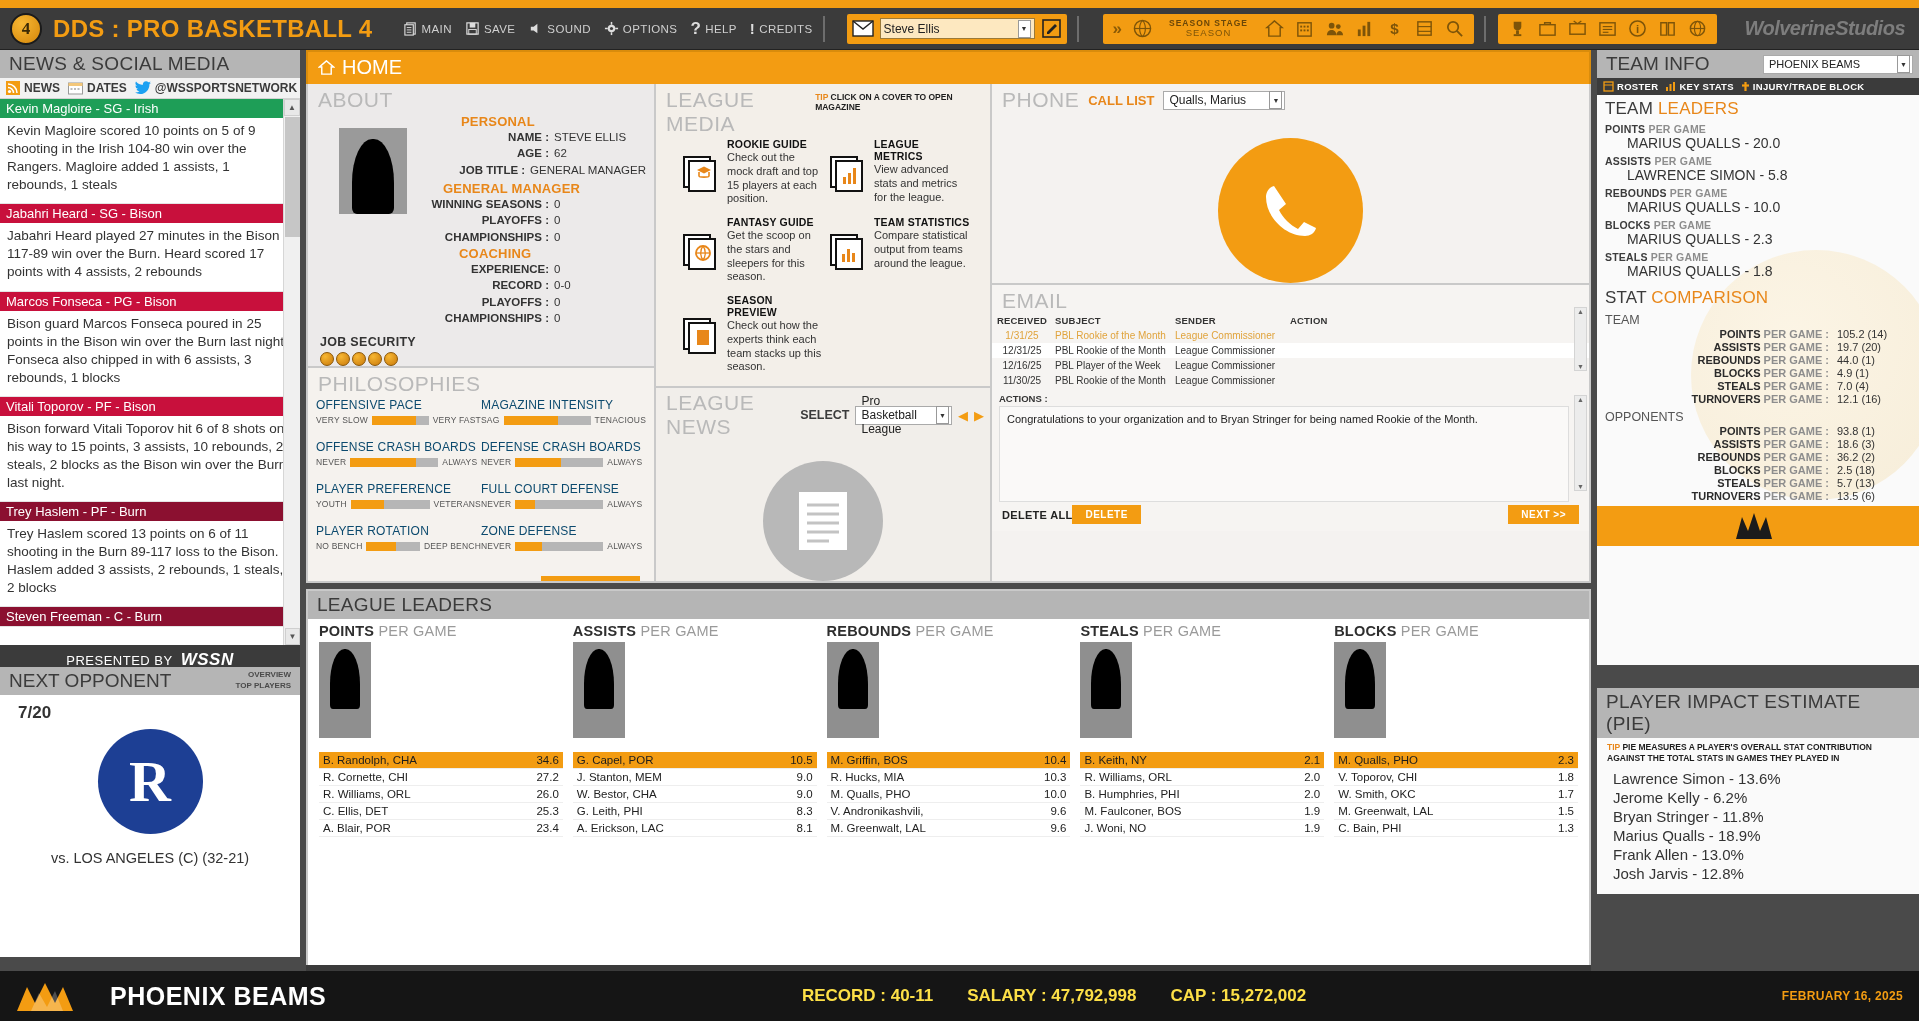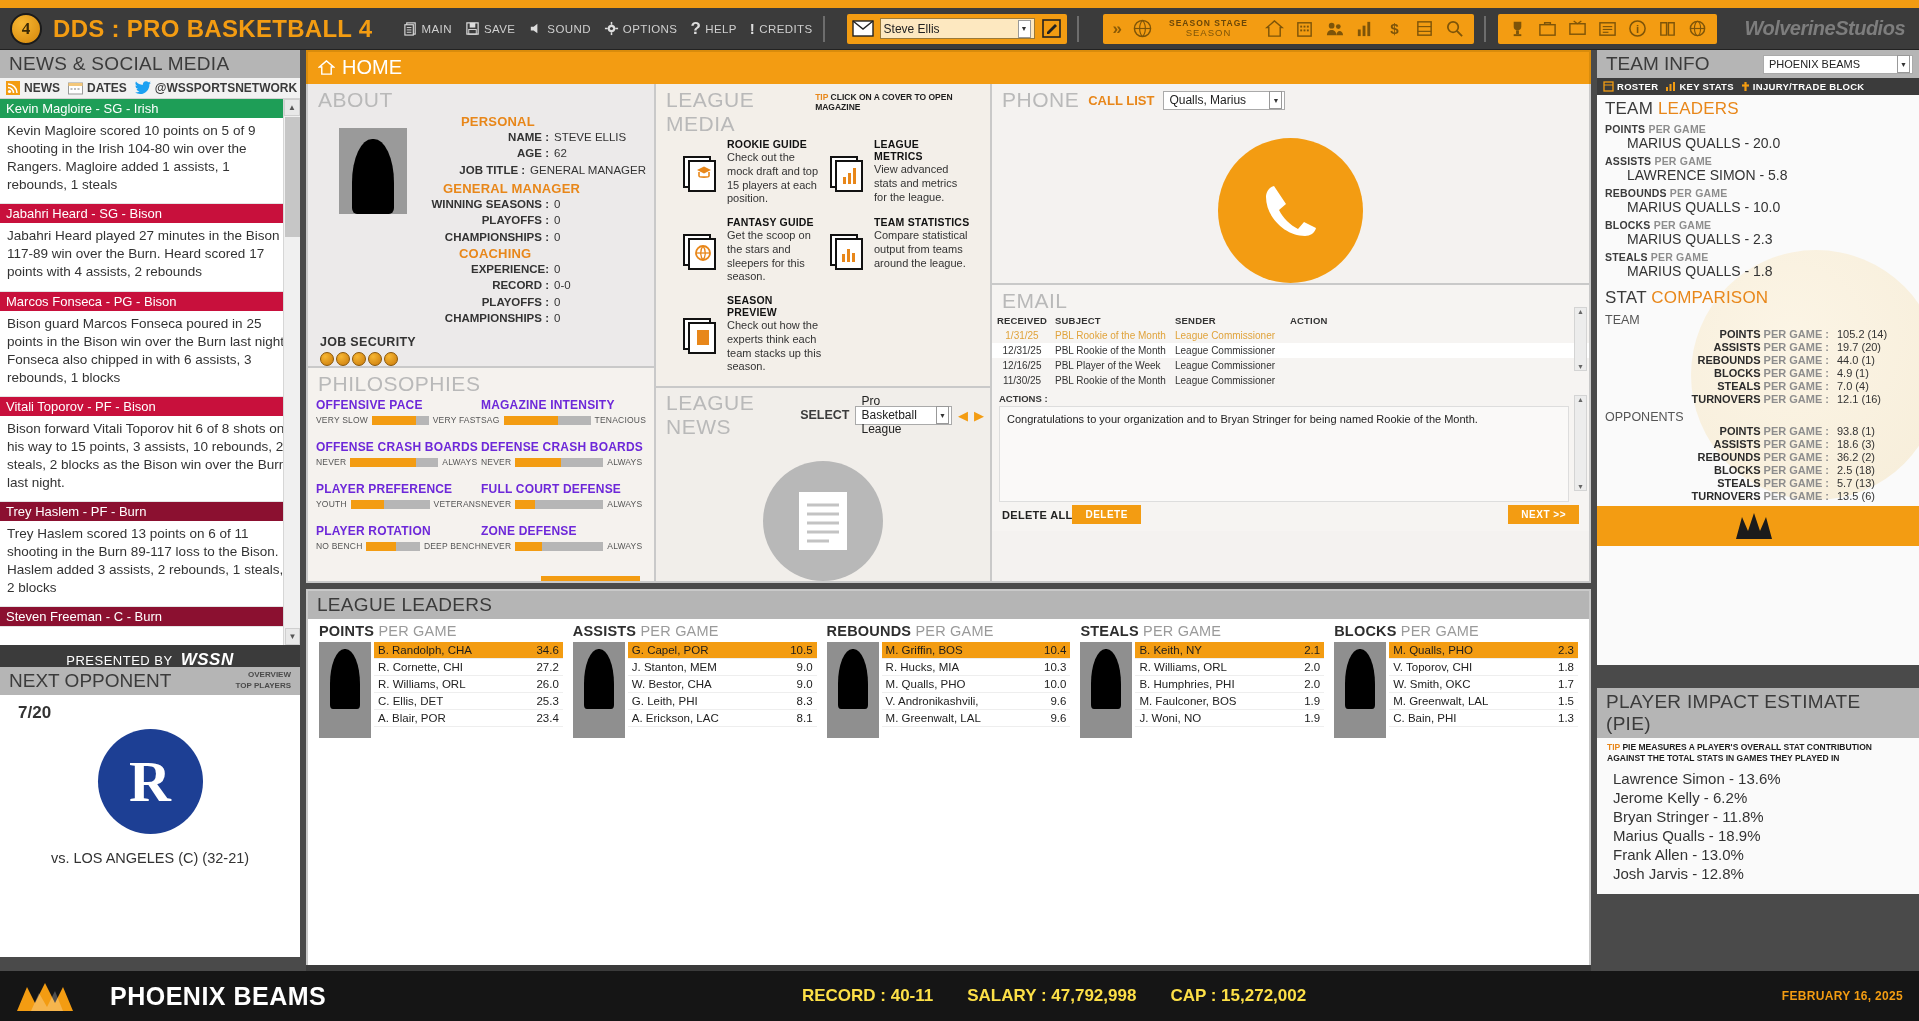--- a/index.html
+++ b/index.html
@@ -146,21 +146,21 @@
   #jobsec .balls { display:flex; gap:2px; margin-top:3px; }
   .jball {
     width:14px; height:14px; border-radius:50%;
     background:radial-gradient(circle at 35% 30%, #f7b733, #c9790a);
     border:1px solid #8a5606;
   }
   
   #philo { border-top:2px solid #c9c9c9; background:#f5f2ee; height:248px; position:relative; }
   .ph-grid { display:flex; flex-wrap:wrap; padding:2px 8px; }
   .ph-cell { width:50%; margin-bottom:15px; }
-  .ph-name { font-size:12px; font-weight:bold; color:#6d28d9; letter-spacing:.2px; }
+  .ph-name { font-size:12px; font-weight:normal; color:#0c4a6e; letter-spacing:.2px; }
   .ph-bar { display:flex; align-items:center; gap:4px; margin-top:3px; }
   .ph-end { font-size:8.5px; color:#555; letter-spacing:.2px; white-space:nowrap; }
   .track { width:88px; height:9px; background:#b6b6b6; position:relative; }
   .fill { position:absolute; left:0; top:0; height:9px; background:#f39c12; }
   #edit-btn {
     position:absolute; right:14px; bottom:12px; background:#f39c12; color:#fff;
     font-weight:bold; font-size:12px; letter-spacing:1px; padding:6px 34px; cursor:pointer;
   }
   
   #p-media { width:336px; border-right:2px solid #c9c9c9; background:#f3efe9; }
@@ -223,21 +223,21 @@
   .dark-lab { font-size:11px; font-weight:bold; color:#222; letter-spacing:.3px; }
   .vscroll {
     position:absolute; right:2px; width:13px; background:#ececec; border:1px solid #d4d4d4;
   }
   
   #leaders { margin-top:6px; background:#fff; border:2px solid #c9c9c9; height:calc(100% - 511px); }
   #lead-grid { display:flex; padding:4px 6px 0; }
   .lead-col { flex:1; padding:0 5px; }
   .lead-t { font-size:14.5px; color:#2e2e2e; letter-spacing:.2px; margin-bottom:3px; }
   .lead-t .g { color:#9a9a9a; }
-  .lead-body { display:flex; gap:3px; }
+  .lead-body { display:flex; gap:14px;flex-direction:column; }
   .lead-pic { width:52px; flex:none; }
   .ppic { width:52px; height:96px; background:#8f8f8f; position:relative; overflow:hidden; }
   .ppic::after {
     content:""; position:absolute; left:11px; top:7px; width:30px; height:60px;
     background:#000; border-radius:48% 48% 10% 10%/58% 58% 7% 7%;
   }
   .lead-rows { flex:1; }
   .lrow {
     display:flex; justify-content:space-between; font-size:11.5px; color:#222;
     padding:2px 4px; border-bottom:1px solid #eee;

